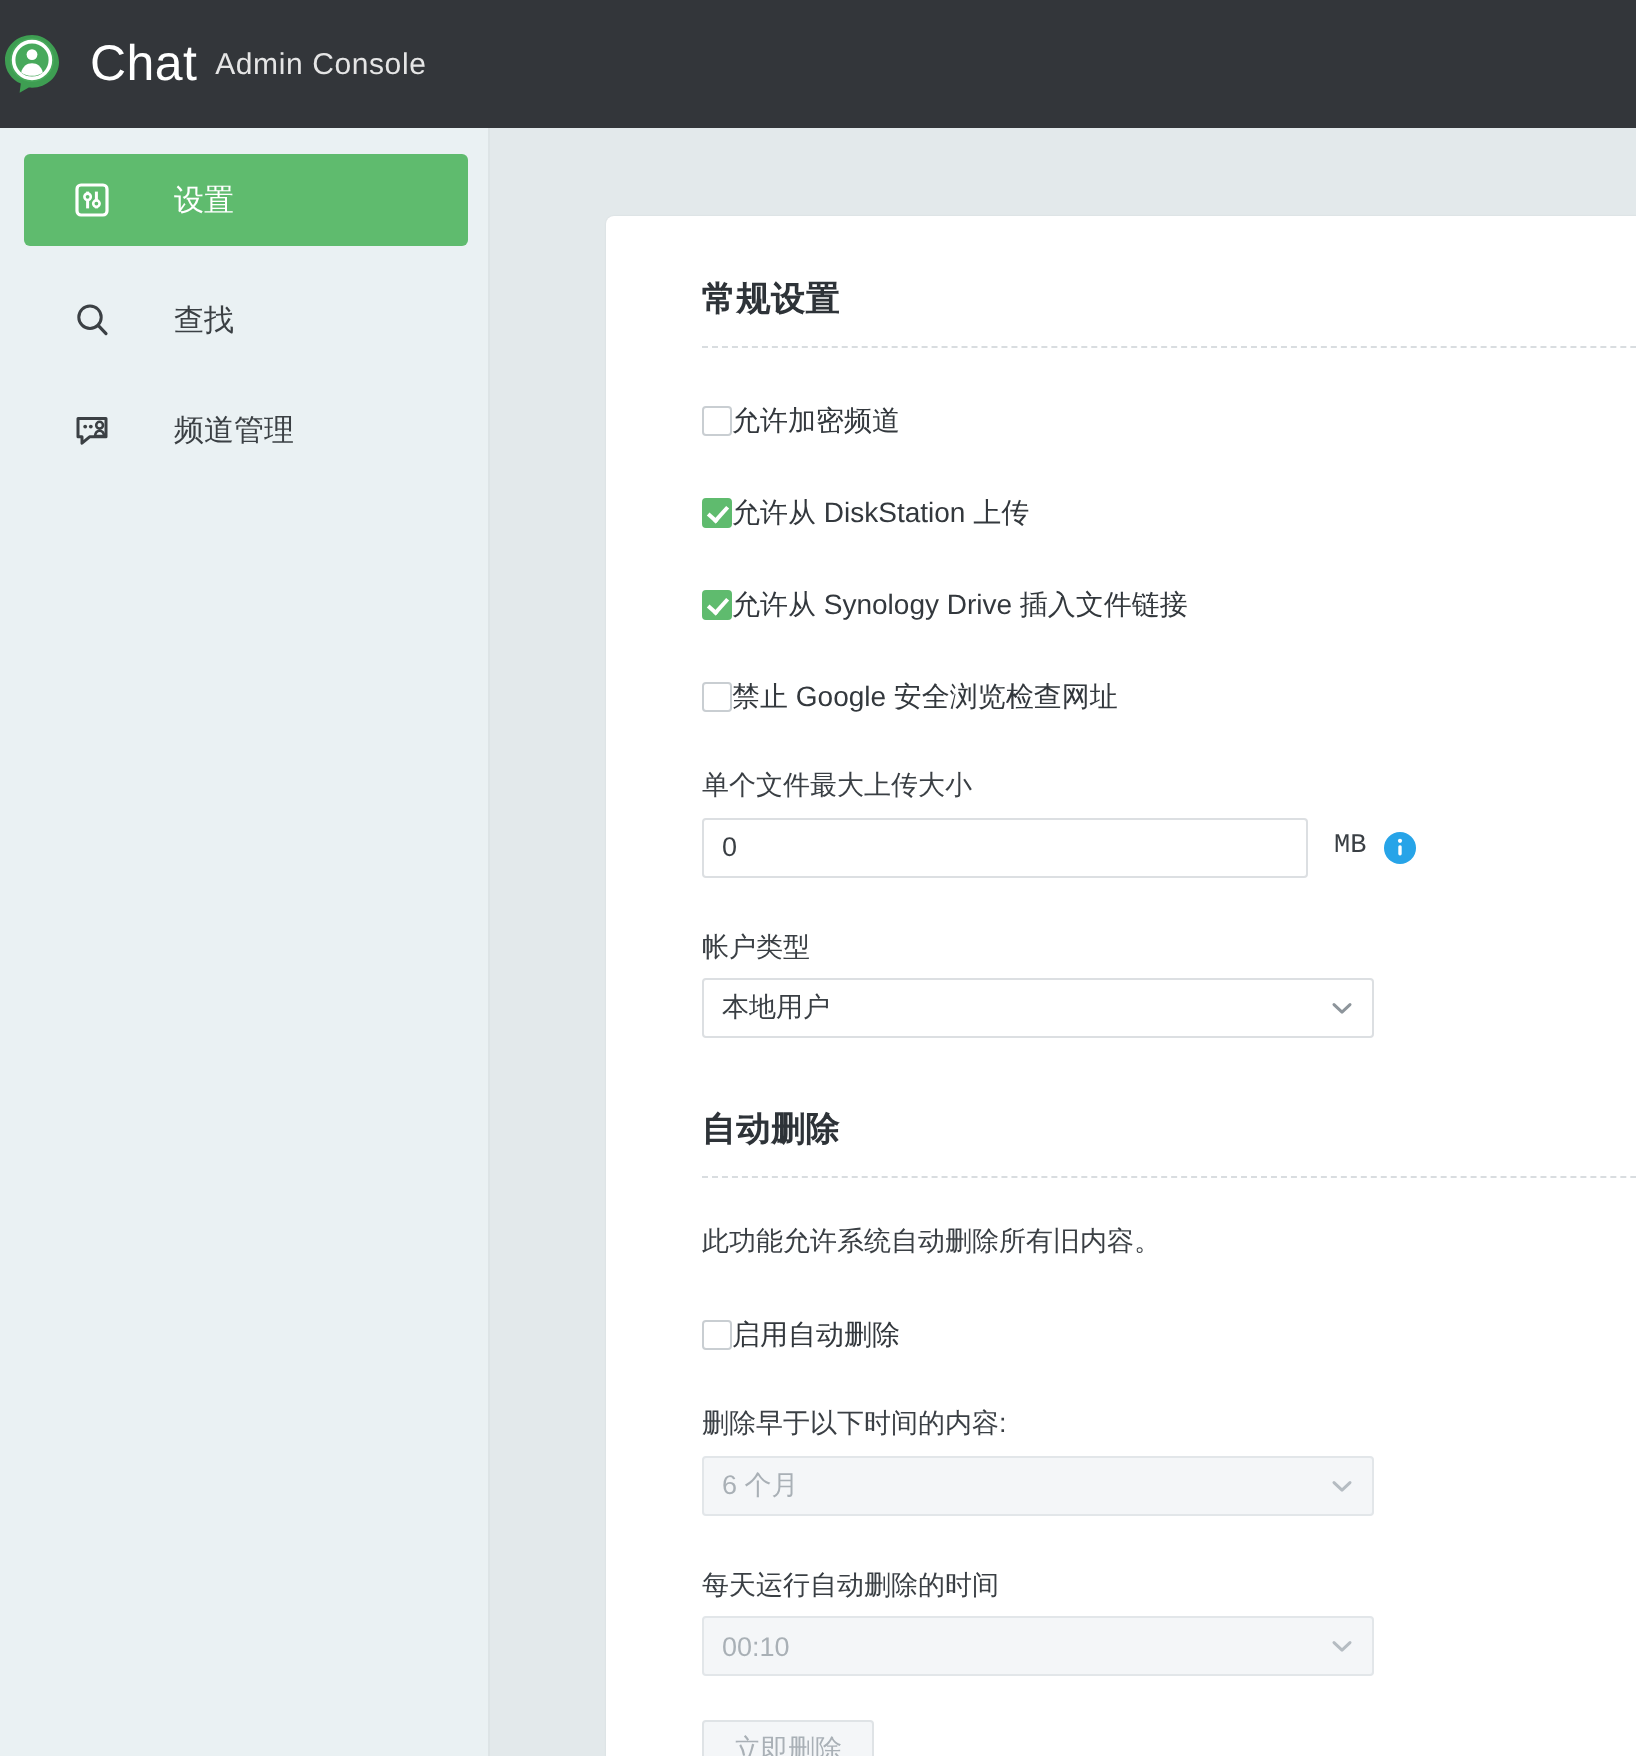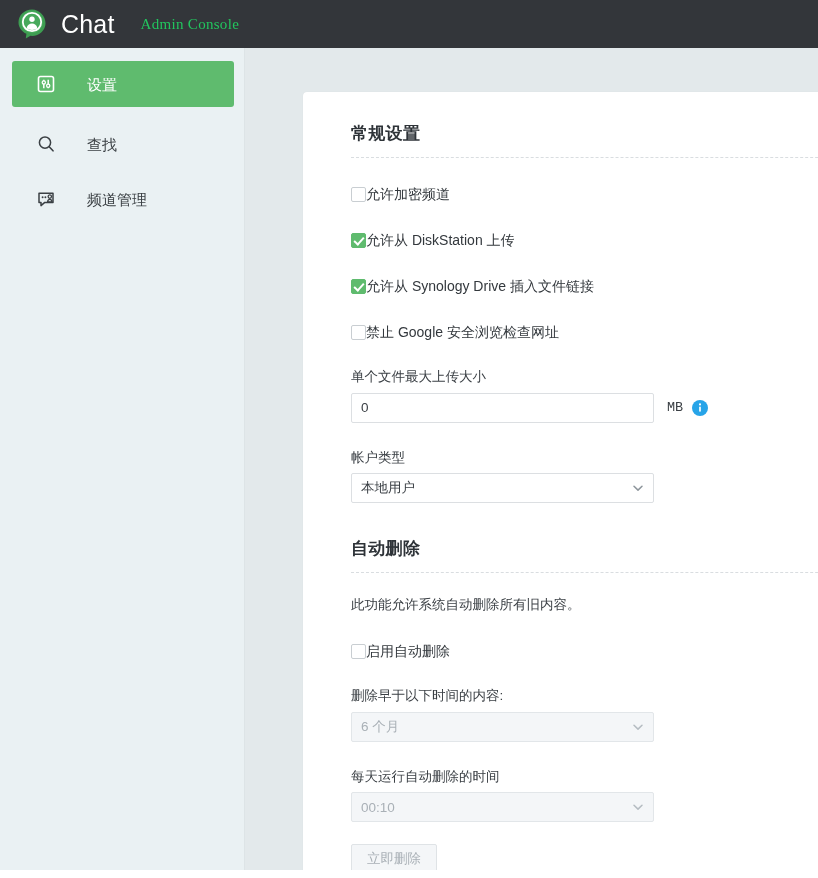--- a/index.html
+++ b/index.html
@@ -7,51 +7,49 @@
   html, body {
     width: 818px;
     height: 878px;
     overflow: hidden;
     background: #ffffff;
     font-family: "Liberation Sans", "DejaVu Sans", sans-serif;
   }
 
   
   .header {
-    height: 48px;
+    height: 64px;
     background: #33363a;
     display: flex;
     align-items: center;
-    padding-left: 16px;
     position: relative;
     z-index: 5;
   }
   .logo-badge {
     width: 32px;
     height: 32px;
     position: relative;
     flex: 0 0 auto;
   }
   .logo-badge svg { display: block; }
   .app-title {
     font-size: 25px;
     color: #ffffff;
     margin-left: 13px;
     letter-spacing: 0.2px;
     font-weight: 400;
     line-height: 1;
   }
   .app-subtitle {
     font-size: 15px;
-    color: #22c55e;
-    margin-left: 26px;
+    color: #e5e5e5;
+    margin-left: 9px;
     letter-spacing: 0.3px;
     font-weight: 400;
     line-height: 1;
-    font-family: Liberation Serif, serif;
   }
 
   
   .body-wrap {
     display: flex;
     height: 822px;
     background: #e3e9eb;
   }
 
   
@@ -194,21 +192,21 @@
     font-family: Liberation Mono, monospace;
   }
   .info-icon {
     margin-left: 9px;
     width: 16px;
     height: 16px;
     flex: 0 0 16px;
   }
 
   .select-box {
-    width: 303px;
+    width: 336px;
     height: 30px;
     border: 1px solid #dcdfe2;
     border-radius: 2px;
     background: #ffffff;
     display: flex;
     align-items: center;
     padding: 0 9px;
     font-size: 13.5px;
     color: #3a3f44;
     cursor: pointer;

